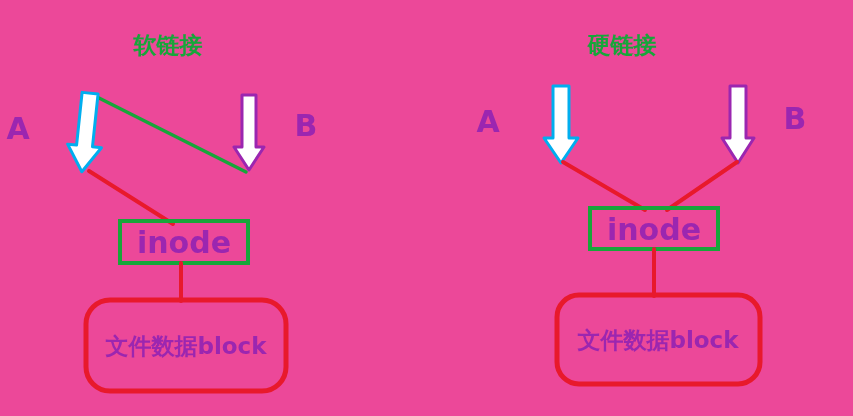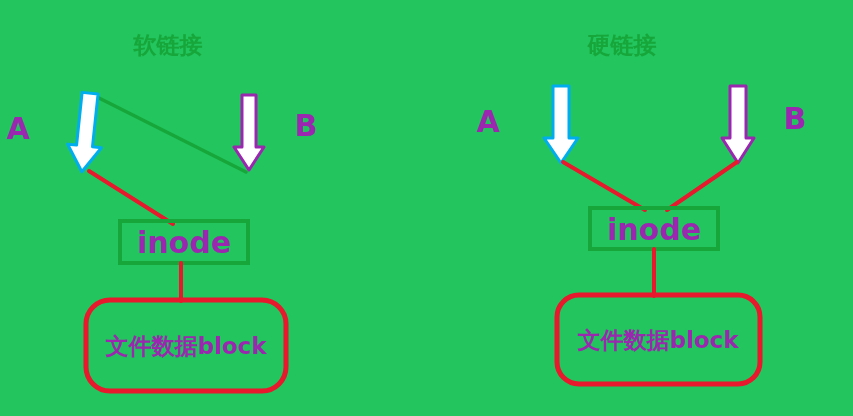--- a/index.html
+++ b/index.html
@@ -1,16 +1,16 @@
 <!DOCTYPE html>
 <html><head>
 <meta charset="utf-8">
 <style>
   html,body{margin:0;padding:0;background:#ffffff;}
-  .canvas{position:relative;width:853px;height:416px;background:#22c55e;overflow:hidden;}
+  .canvas{position:relative;width:853px;height:416px;background:#ec4899;overflow:hidden;}
   svg{display:block;}
   .t-title{font:bold 23px "DejaVu Sans","Liberation Sans",sans-serif;}
   .t-letter{font:bold 30px "DejaVu Sans","Liberation Sans",sans-serif;}
   .t-inode{font:bold 30px "DejaVu Sans","Liberation Sans",sans-serif;}
   .t-block{font:bold 23px "DejaVu Sans","Liberation Sans",sans-serif;}
 </style>
 </head>
 <body>
 
 <div class="canvas">

